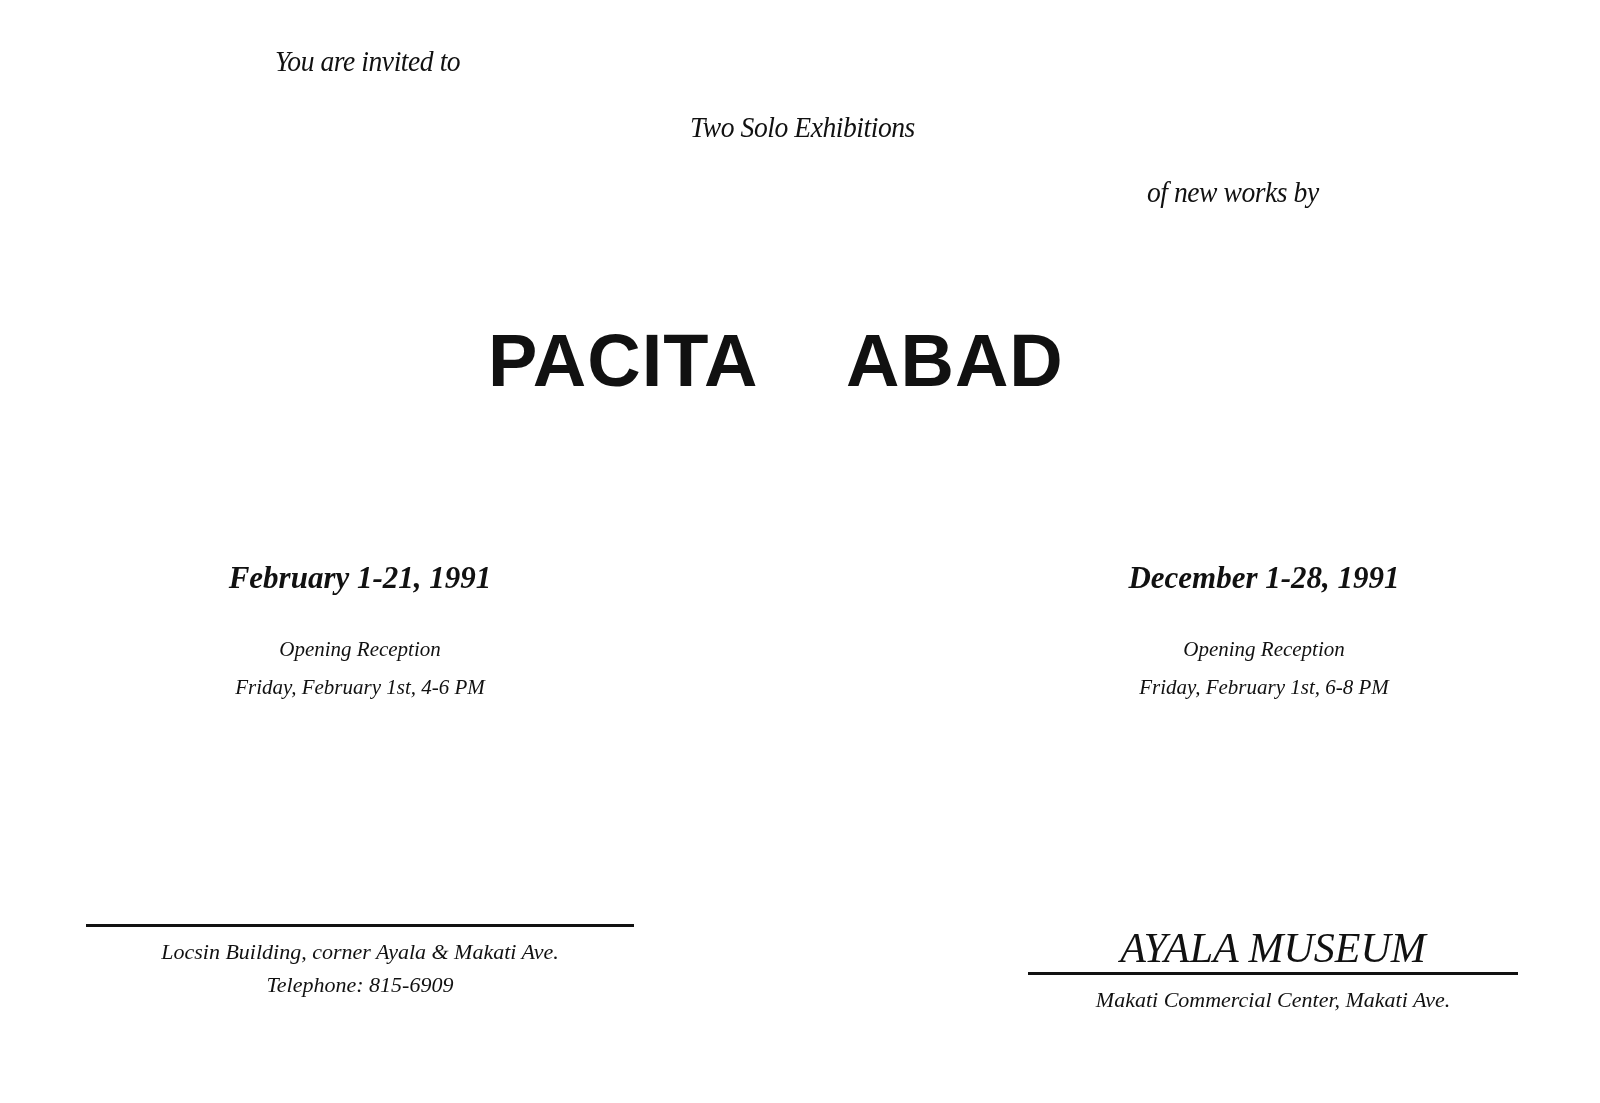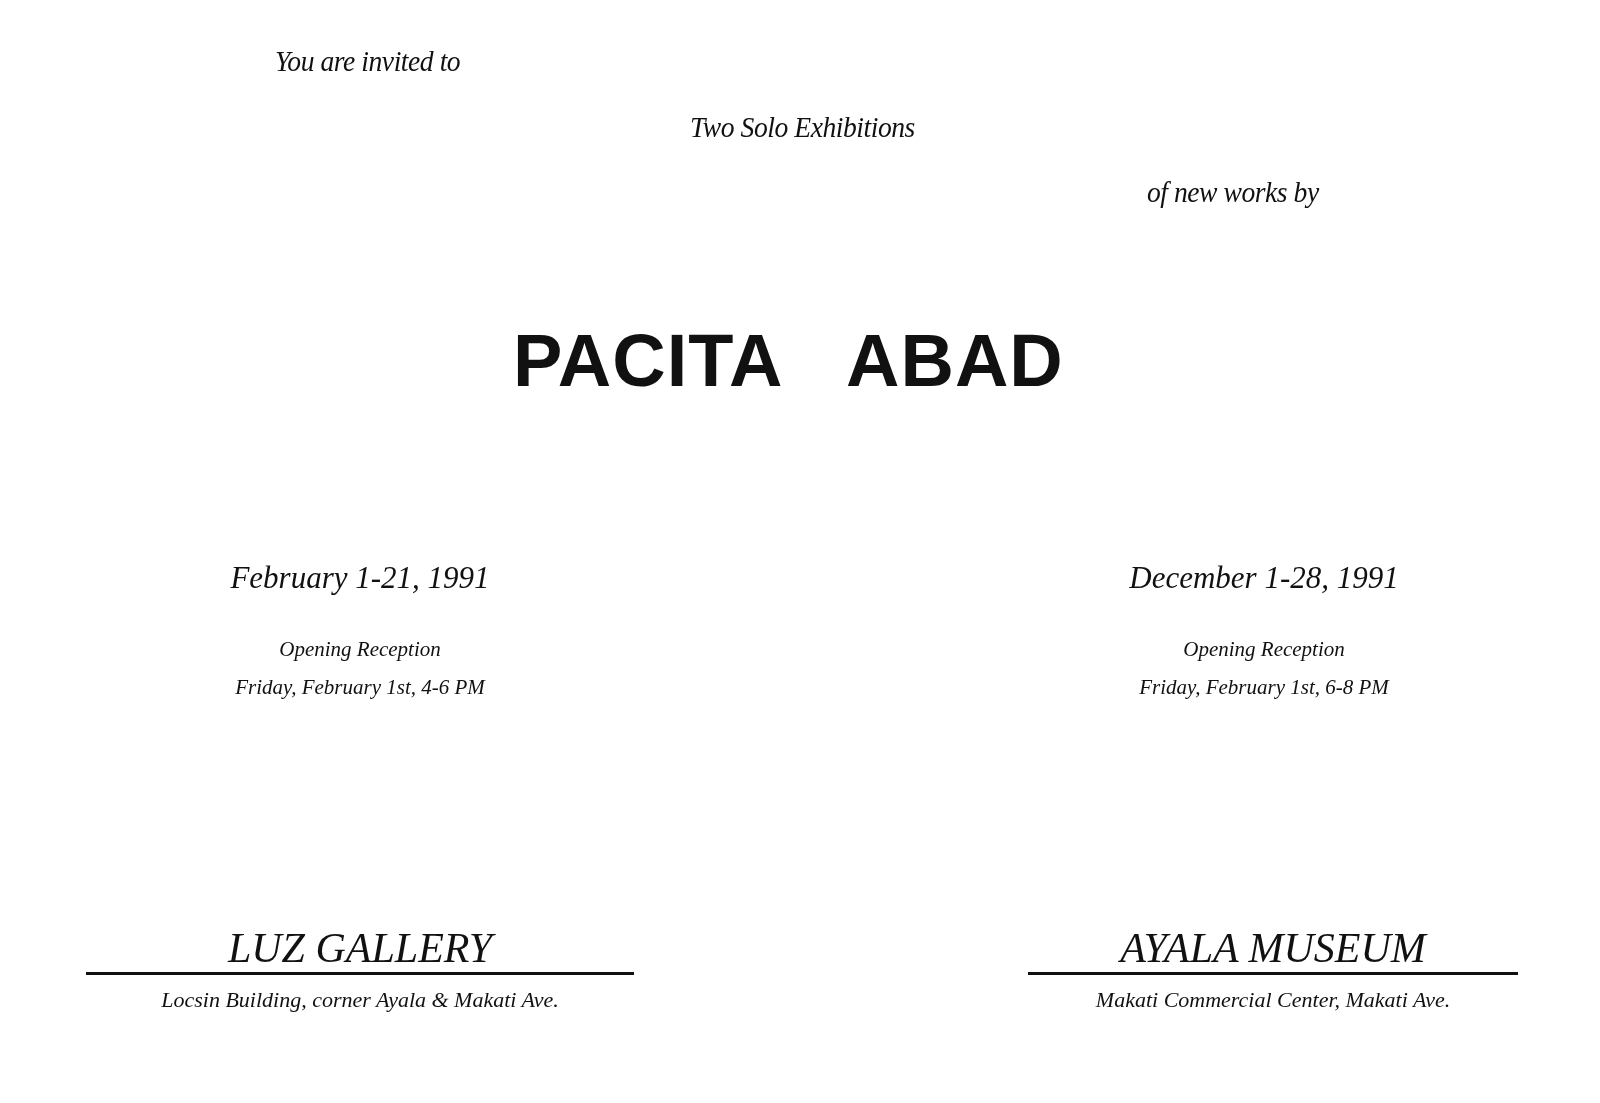--- a/index.html
+++ b/index.html
@@ -2,49 +2,49 @@
 <html><head>
   <meta charset="utf-8">
   <style>
     html, body { margin:0; padding:0; background:#ffffff; }
     body { width:1600px; height:1103px; position:relative; overflow:hidden; color:#111111; }
     .serif { font-family: "Liberation Serif", "DejaVu Serif", serif; font-style: italic; }
     .abs { position:absolute; white-space:nowrap; }
     .intro { font-size:30px; letter-spacing:-0.5px; transform: scaleX(0.92); transform-origin:left; }
     .name { font-family: "Liberation Sans", "DejaVu Sans", sans-serif; font-weight:bold; font-size:74px; top:318px; letter-spacing:1px; }
     .col { position:absolute; text-align:center; }
-    .date { font-size:31px; }
+    .date { font-size:31px;font-weight:bold; }
     .rec { font-size:21px; line-height:38px; }
     .venue { font-size:42px; line-height:48px; }
     .rule { height:3px; background:#111; }
     .addr { font-size:22px; line-height:33px; }
   </style>
 </head>
 <body>
 
 <div>
 
   <div class="abs serif intro" style="left:275px; top:44px;">You are invited to</div>
   <div class="abs serif intro" style="left:690px; top:110px;">Two Solo Exhibitions</div>
   <div class="abs serif intro" style="left:1147px; top:175px;">of new works by</div>
 
-  <div class="abs name" style="left:513px;">PACITA</div>
+  <div class="abs name" style="left:488px;">PACITA</div>
   <div class="abs name" style="left:846px;">ABAD</div>
 
   <div class="col serif" style="left:86px; width:548px; top:560px;">
     <div class="date">February 1-21, 1991</div>
     <div style="height:34px;"></div>
     <div class="rec">Opening Reception</div>
     <div class="rec">Friday, February 1st, 4-6 PM</div>
   </div>
   <div class="col serif" style="left:86px; width:548px; top:924px;">
-    <div class="venue">LUZ GALLERY</div>
     <div class="rule"></div>
     <div style="height:8px;"></div>
     <div class="addr">Locsin Building, corner Ayala &amp; Makati Ave.</div>
+    <div class="addr">Telephone: 815-6909</div>
   </div>
 
   <div class="col serif" style="left:1020px; width:488px; top:560px;">
     <div class="date">December 1-28, 1991</div>
     <div style="height:34px;"></div>
     <div class="rec">Opening Reception</div>
     <div class="rec">Friday, February 1st, 6-8 PM</div>
   </div>
   <div class="col serif" style="left:1028px; width:490px; top:924px;">
     <div class="venue">AYALA MUSEUM</div>

